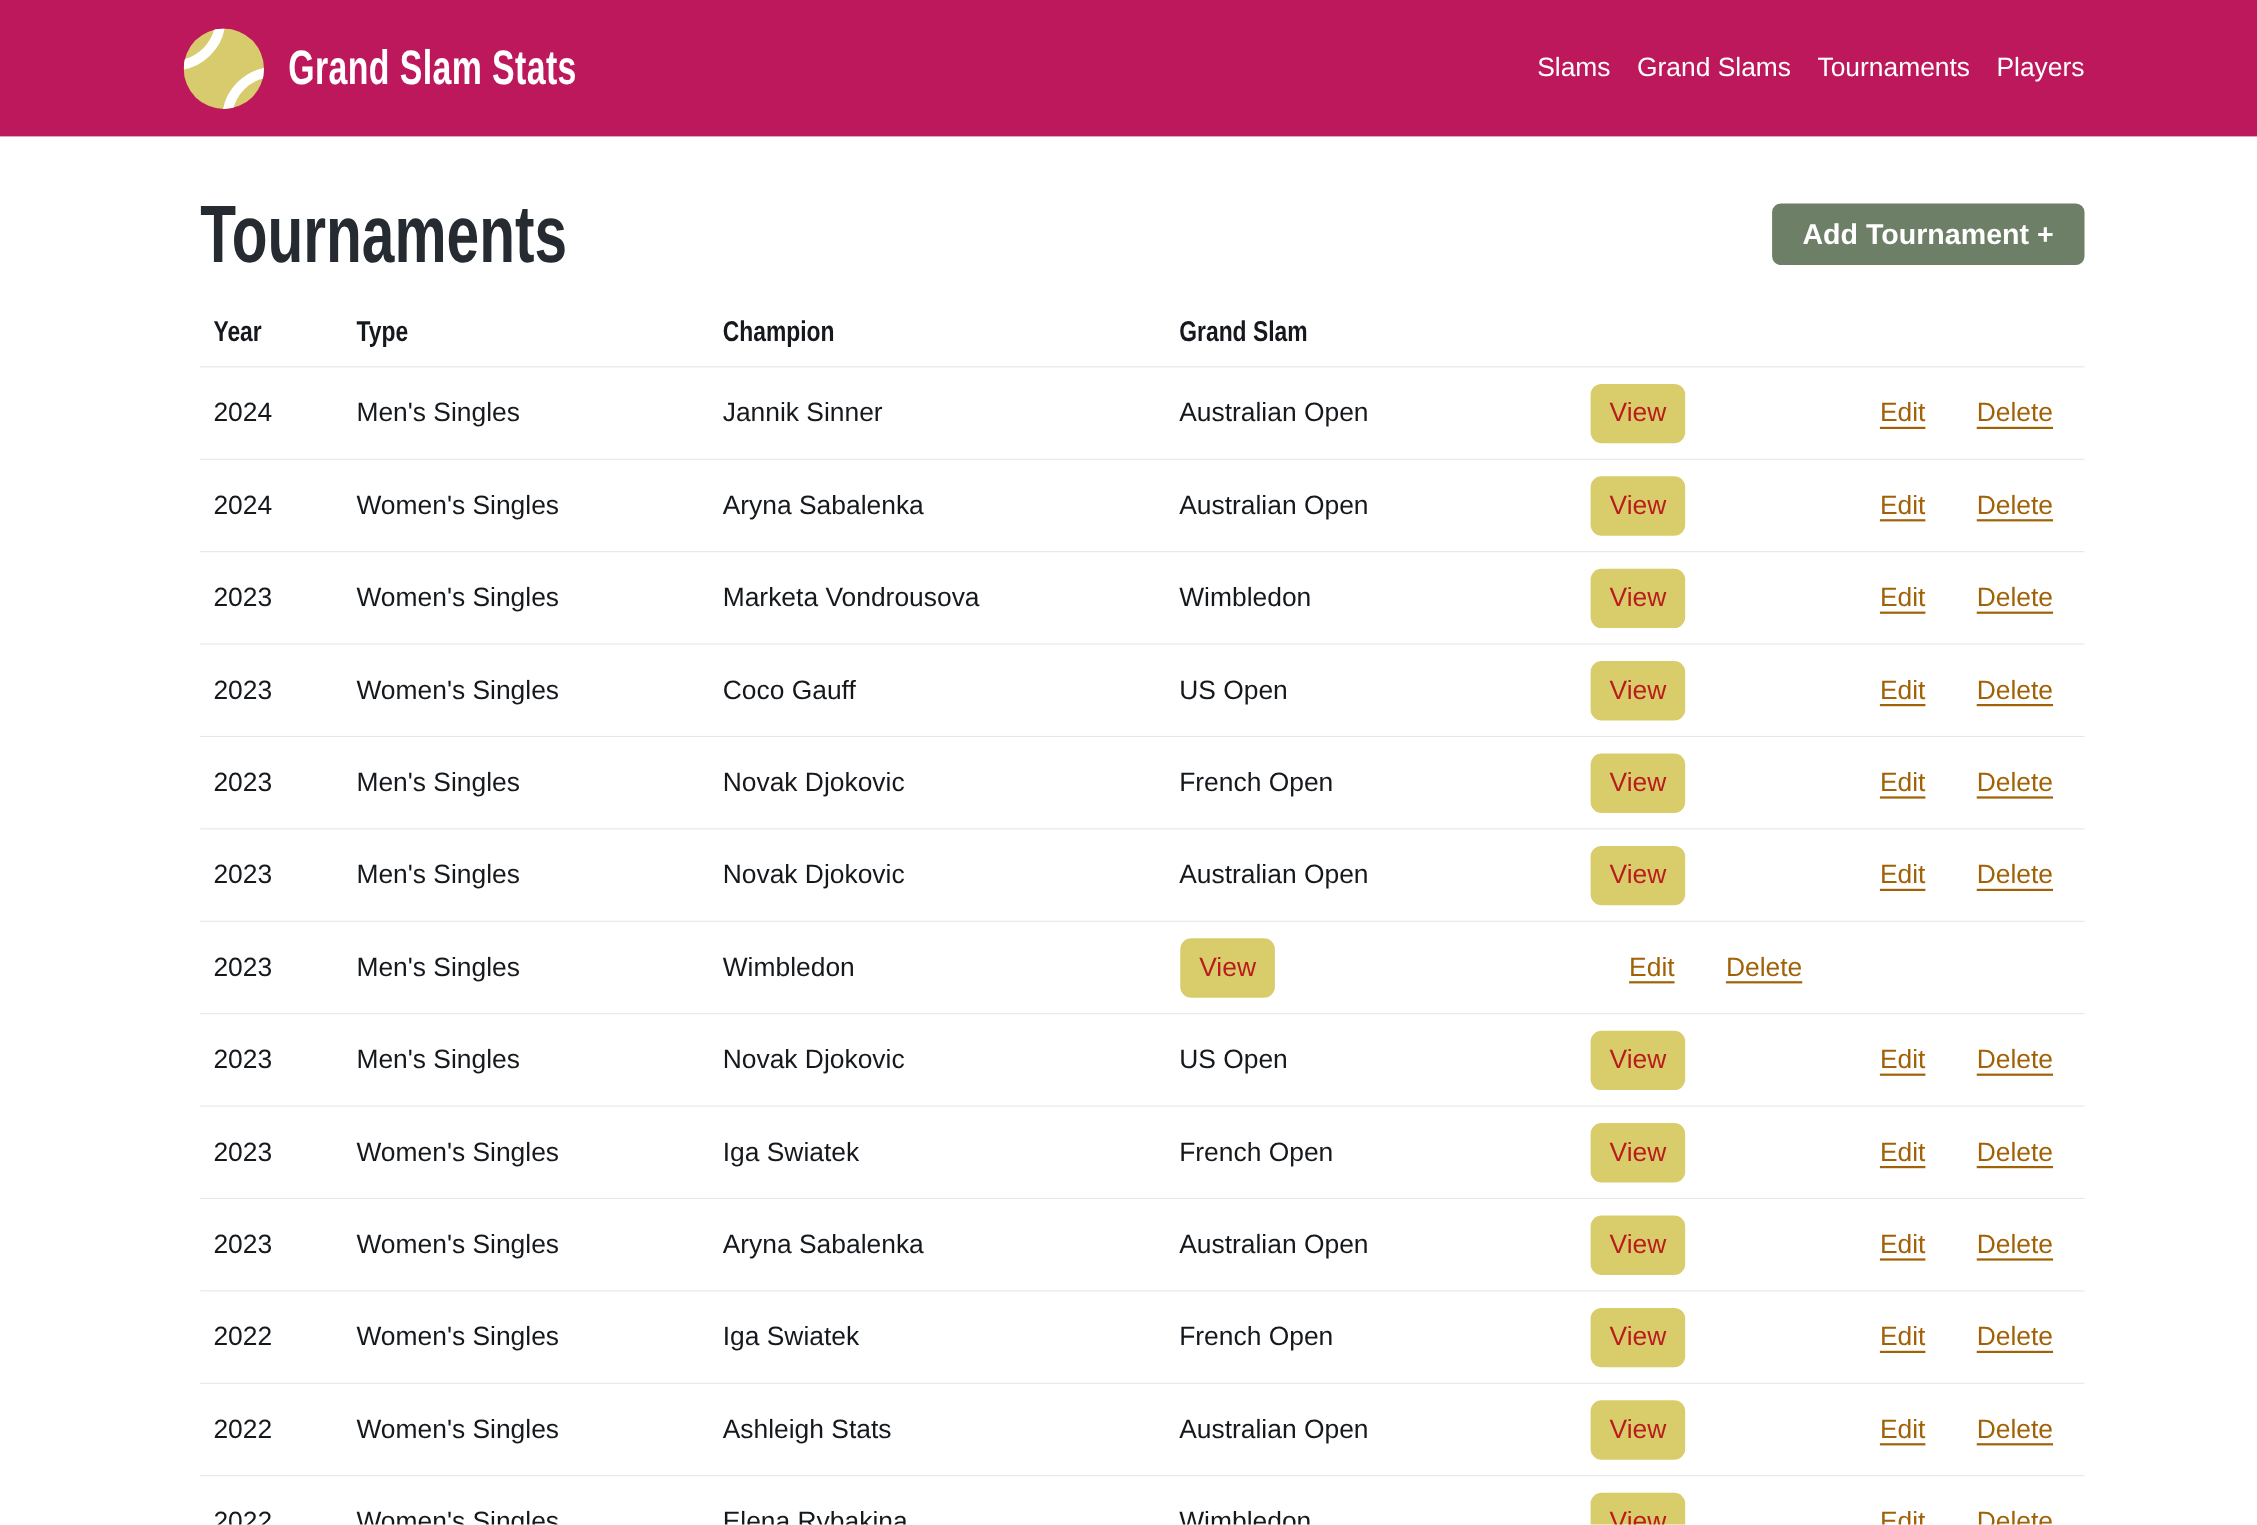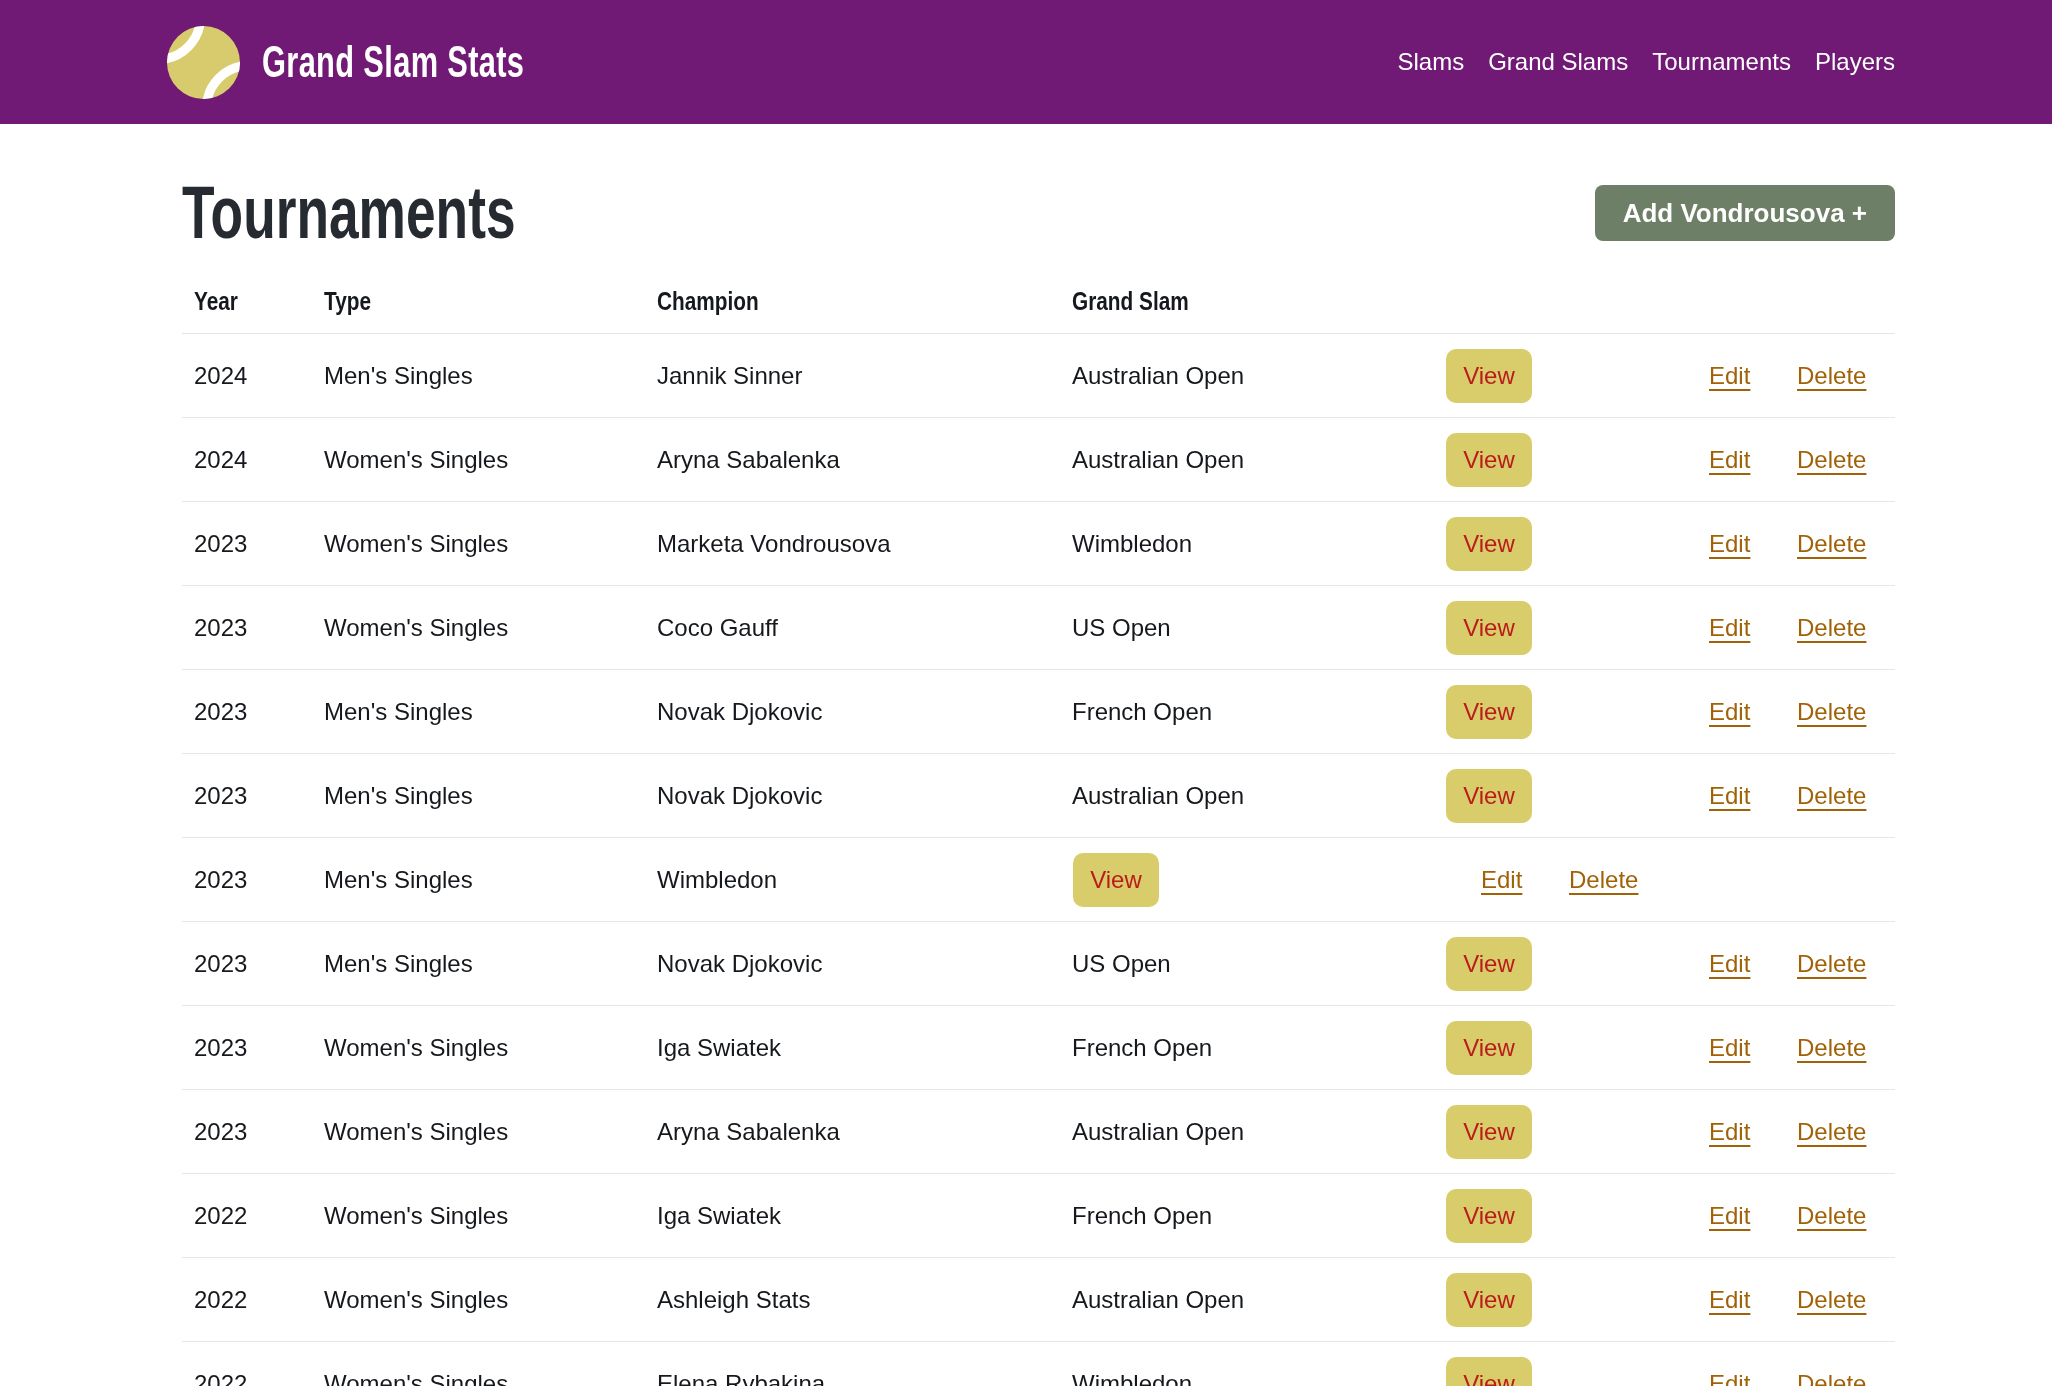--- a/index.html
+++ b/index.html
@@ -17,21 +17,21 @@
   
   .cond {
     display: inline-block;
     transform-origin: 0 50%;
     white-space: nowrap;
   }
 
   
   .topbar {
     height: 124px;
-    background: #701a75;
+    background: #be185d;
     display: flex;
     align-items: center;
     padding: 0 157px 0 167px;
     box-sizing: border-box;
   }
   .brand {
     display: flex;
     align-items: center;
     gap: 22px;
   }
@@ -169,21 +169,21 @@
     <a>Slams</a>
     <a>Grand Slams</a>
     <a>Tournaments</a>
     <a>Players</a>
   </nav>
 </header>
 
 <main class="container">
   <div class="page-head">
     <h1 class="page-title"><span class="cond">Tournaments</span></h1>
-    <button class="add-btn">Add Vondrousova +</button>
+    <button class="add-btn">Add Tournament +</button>
   </div>
 
   <div class="table">
     <div class="thead">
       <div class="th"><span class="cond">Year</span></div>
       <div class="th"><span class="cond">Type</span></div>
       <div class="th"><span class="cond">Champion</span></div>
       <div class="th"><span class="cond">Grand Slam</span></div>
       <div class="th"></div>
       <div class="th"></div>

